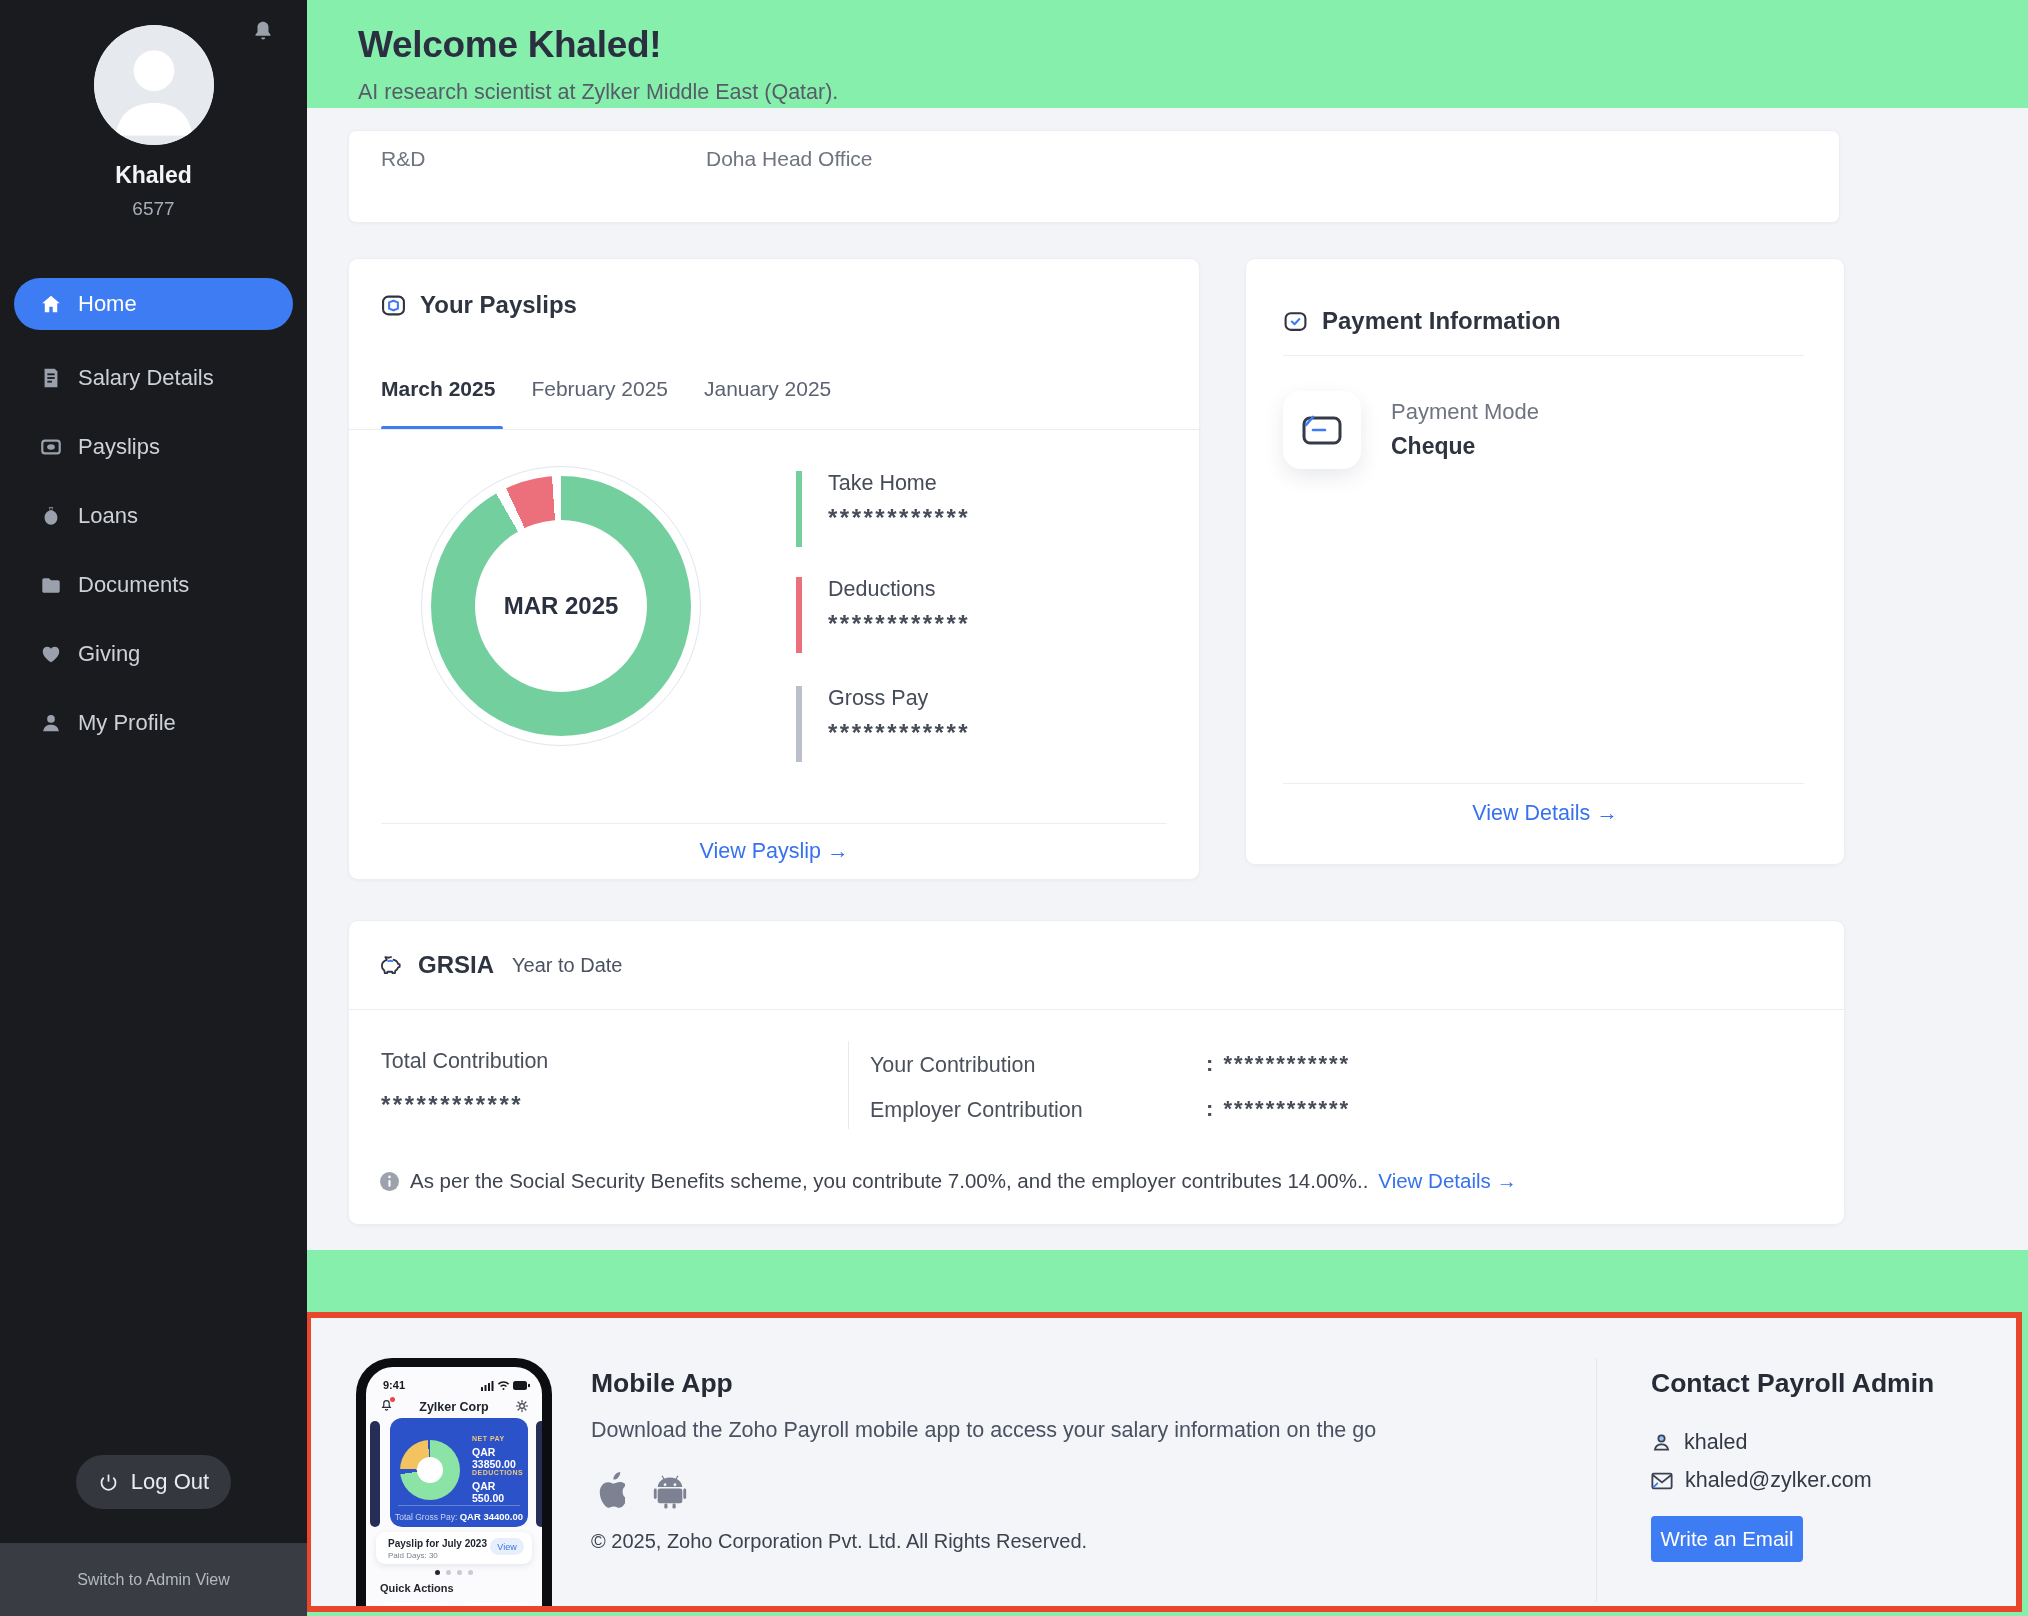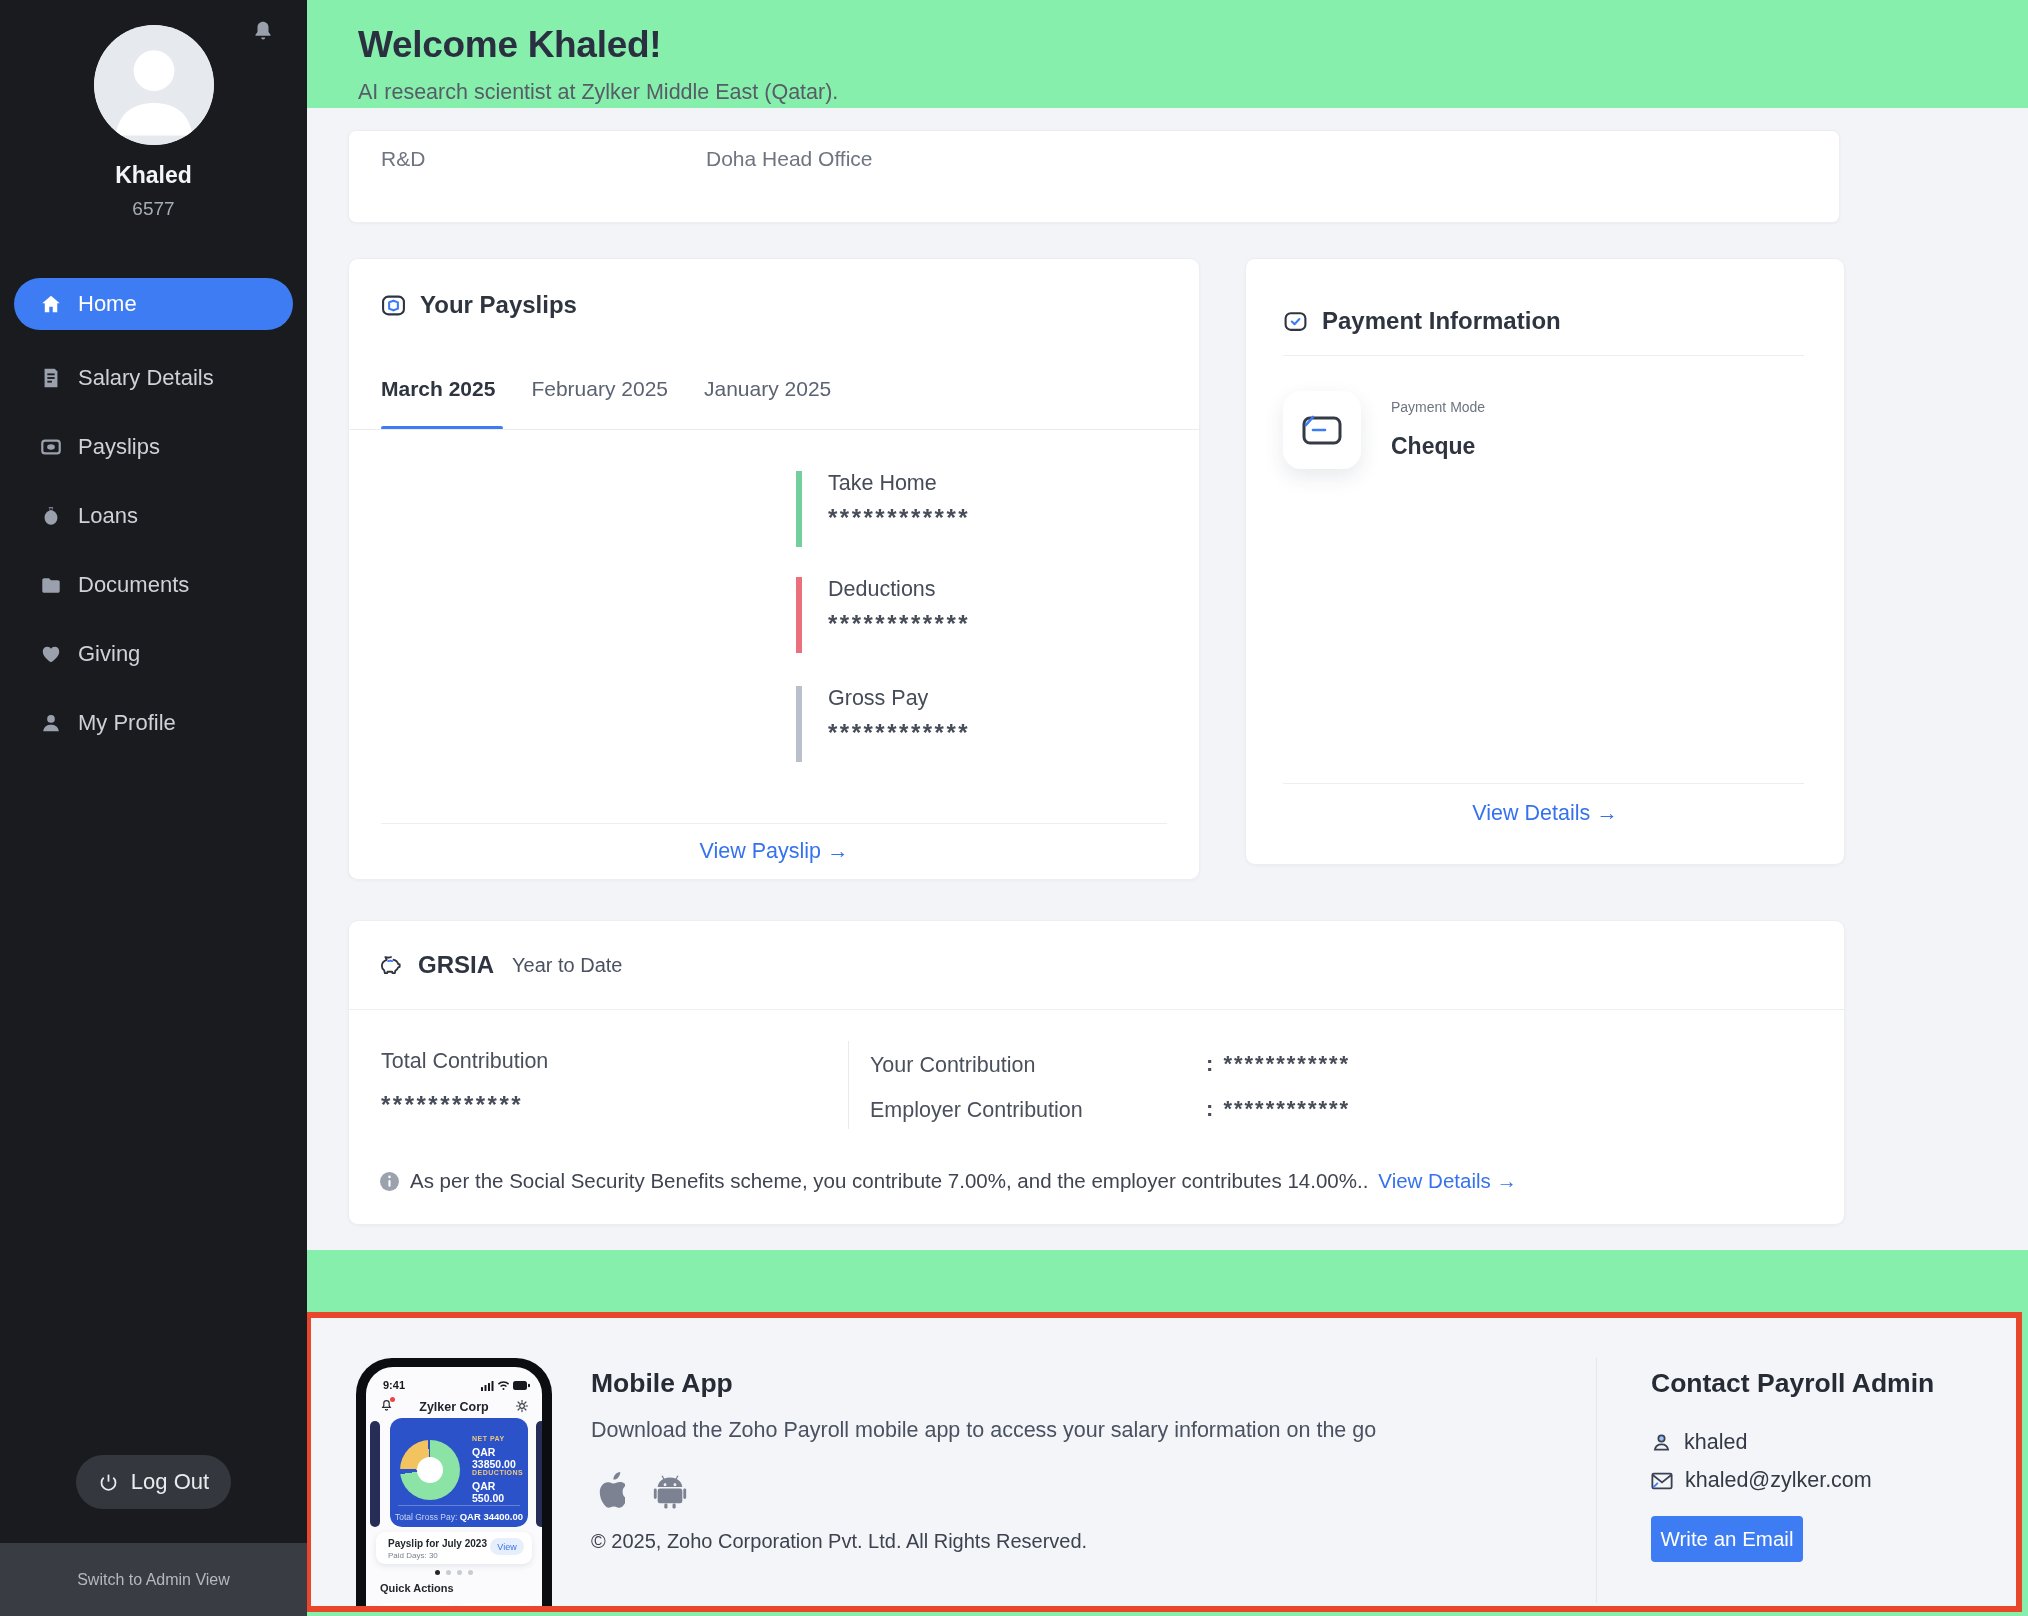--- a/index.html
+++ b/index.html
@@ -63,21 +63,21 @@
 
   .ps-divider { position:absolute; left:32px; right:32px; top:564px; border-top:1px solid #eceef2; }
   .card-link { position:absolute; width:100%; text-align:center; color:#3671ef; font-size:21.5px; cursor:pointer; }
   .ps-link { top:580px; }
 
   
   .payment-card { left:938px; top:258px; width:600px; height:607px; }
   .pm-head { left:37px; top:48px; }
   .pm-divider { position:absolute; left:37px; right:40px; top:96px; border-top:1px solid #eceef2; }
   .pm-tile { position:absolute; left:37px; top:132px; width:78px; height:78px; background:#fff; border-radius:18px; box-shadow:0 8px 20px rgba(40,50,80,.10); display:flex; align-items:center; justify-content:center; }
-  .pm-label { position:absolute; left:145px; top:140px; font-size:14px; color:#6e7480; }
+  .pm-label { position:absolute; left:145px; top:140px; font-size:22px; color:#6e7480; }
   .pm-value { position:absolute; left:145px; top:174px; font-size:23px; font-weight:700; color:#2e3440; }
   .pm-divider2 { position:absolute; left:37px; right:40px; top:524px; border-top:1px solid #eceef2; }
   .pm-link { top:542px; }
 
   
   .grsia-card { left:41px; top:920px; width:1497px; height:305px; }
   .gr-head { left:30px; top:30px; }
   .gr-sub { font-size:20px; color:#4a5160; font-weight:400; margin-left:4px; }
   .gr-divider { position:absolute; left:0; right:0; top:88px; border-top:1px solid #eceef2; }
   .gr-total-label { position:absolute; left:32px; top:128px; font-size:21.5px; color:#4a505c; }
@@ -260,20 +260,24 @@
         <span class="card-title">Your Payslips</span>
       </div>
       <div class="tabs">
         <div class="tab active">March 2025</div>
         <div class="tab">February 2025</div>
         <div class="tab">January 2025</div>
       </div>
       <div class="tab-underline"></div>
       <div class="tabs-border"></div>
 
+      <div class="donut-wrap">
+        <div class="donut"></div>
+        <div class="donut-center">MAR 2025</div>
+      </div>
 
       <div class="legend">
         <div class="lg-item i0">
           <div class="lg-label">Take Home</div>
           <div class="lg-value">************</div>
         </div>
         <div class="lg-item i1">
           <div class="lg-label">Deductions</div>
           <div class="lg-value">************</div>
         </div>

